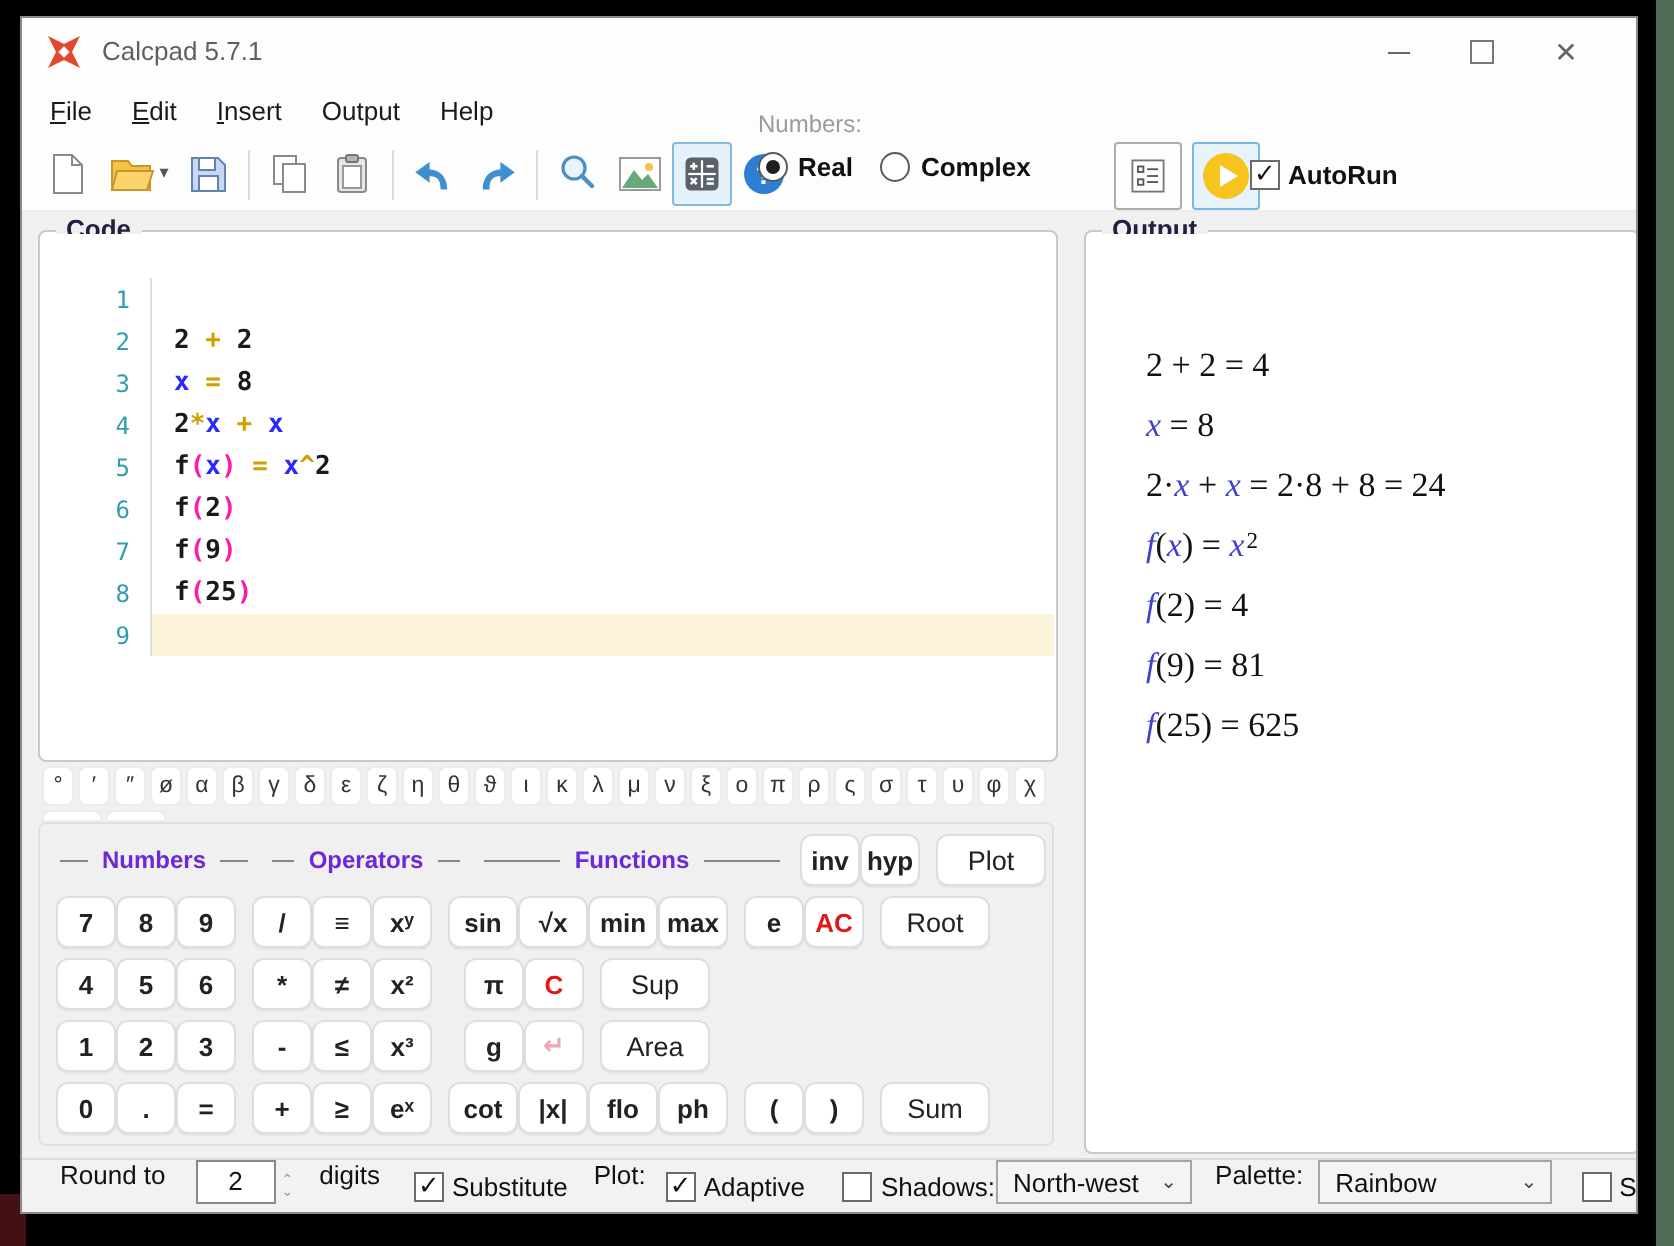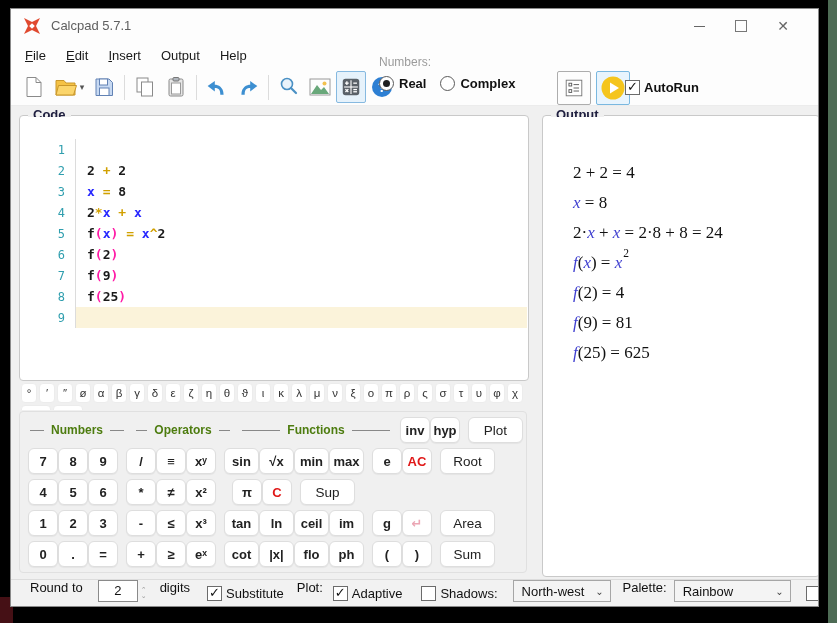--- a/index.html
+++ b/index.html
@@ -58,39 +58,39 @@
   .outputgroup{left:531px;top:106px;width:276px;height:460px;}
 
   .editor{position:absolute;inset:1px;background:#fff;padding-top:22px;overflow:hidden;border-radius:3px;}
   .code-line{display:flex;height:21px;align-items:center;font-family:"DejaVu Sans Mono","Liberation Mono",monospace;font-size:13px;font-weight:700;}
   .ln{width:44px;text-align:right;padding-right:10px;color:#2f9eae;font-size:12px;font-weight:400;flex:none;}
   .lcontent{flex:1;height:100%;border-left:1px solid #dcdcdc;padding-left:11px;display:flex;align-items:center;white-space:pre;}
   .lcontent.current{background:#fbf3da;}
   .tok.num{color:#1a1a1a;} .tok.op{color:#d1a000;} .tok.var{color:#2929ff;} .tok.fn{color:#1a1a1a;} .tok.br{color:#ff1aa6;}
 
   .outbody{position:absolute;inset:1px;padding:46px 8px 0 29px;font-family:"Liberation Serif",serif;font-size:17px;color:#111;overflow:hidden;border-radius:3px;background:#fff;}
-  .out-line{height:30px;display:flex;align-items:flex-start;white-space:pre;}
+  .out-line{height:30px;display:flex;align-items:flex-end;white-space:pre;}
   .out-line .v{color:#4040d0;font-style:italic;}
   .out-line .sup{font-size:11.5px;transform:translateY(-6px);margin-left:1px;}
 
   
   .greekrow{position:absolute;left:10px;top:374px;width:507px;height:27px;overflow:hidden;display:flex;flex-wrap:wrap;gap:2px;align-content:flex-start;}
   .gbtn{width:16px;height:20px;background:#fff;border:1px solid #ececec;border-radius:4px;display:flex;align-items:center;justify-content:center;font-size:11.5px;color:#333;flex:none;box-sizing:border-box;}
   .gbtn.gwide{width:30px;}
 
   
   .keypad{position:absolute;left:8px;top:402px;width:508px;height:162px;border:1px solid #e0e0e0;border-radius:4px;box-sizing:border-box;padding:5px 0 0 8px;}
   .krow{height:26px;display:flex;align-items:center;margin-bottom:5px;}
   .kgrp{display:flex;gap:0;}
   .kgap{width:8px;flex:none;}
   .kb{height:26px;background:#fff;border:1px solid #dedede;border-radius:6px;display:flex;align-items:center;justify-content:center;
       font-size:13px;font-weight:600;color:#222;box-sizing:border-box;box-shadow:0 1px 1px rgba(0,0,0,.05);padding:0;font-family:"Liberation Sans","DejaVu Sans",sans-serif;}
   .kb.n{width:30px;} .kb.f{width:35px;} .kb.w{width:55px;font-weight:400;font-size:13.5px;}
   .kb.red{color:#e01818;font-weight:700;} .kb.pink{color:#eba6b4;font-family:"DejaVu Sans",sans-serif;}
-  .khdr{display:flex;align-items:center;justify-content:center;font-size:12px;font-weight:700;color:#4d7c0f;gap:5px;}
+  .khdr{display:flex;align-items:center;justify-content:center;font-size:12px;font-weight:700;color:#6d28d9;gap:5px;}
   .khdr::before,.khdr::after{content:"";height:1px;background:#888;flex:1;margin:0 2px;}
   .khdr.hn{width:98px;} .khdr.ho{width:98px;} .khdr.hf{width:152px;}
 
   
   .bottombar{position:absolute;left:0;top:570px;width:100%;height:27px;background:#f2f2f2;border-top:1px solid #dcdcdc;
              display:flex;font-size:13px;color:#111;padding-left:19px;box-sizing:border-box;overflow:hidden;white-space:nowrap;}
   .spin-box{width:38px;height:20px;background:#fff;border:1px solid #8a8a8a;text-align:center;line-height:20px;font-size:13px;margin-left:15px;flex:none;}
   .spin-arrows{display:flex;flex-direction:column;justify-content:center;margin-left:3px;color:#999;font-size:7px;line-height:6px;font-family:"DejaVu Sans",sans-serif;flex:none;}
   .dd{height:22px;border:1px solid #a6a6a6;background:#f4f4f4;display:flex;align-items:center;justify-content:space-between;padding:0 6px 0 8px;font-size:13px;box-sizing:border-box;flex:none;}
   .dd .chev{color:#444;font-size:10px;font-family:"DejaVu Sans",sans-serif;}
@@ -504,27 +504,20 @@
             <button class="kb n">3</button>
           </span>
           <span class="kgap"></span>
           <span class="kgrp">
 
           <button class="kb n">-</button>
             <button class="kb n">≤</button>
             <button class="kb n">x³</button>
           </span>
           <span class="kgap"></span>
-          <span class="kgrp">
-
-          <button class="kb f">tan</button>
-            <button class="kb f">ln</button>
-            <button class="kb f">ceil</button>
-            <button class="kb f">im</button>
-          </span>
           <span class="kgap"></span>
           <span class="kgrp">
 
           <button class="kb n">g</button>
             <button class="kb n pink">↵</button>
           </span>
           <span class="kgap"></span>
           <button class="kb w">Area</button>
         </div>
 
@@ -576,21 +569,21 @@
     </span>
     <span class="bb-label" style="margin-left:13px;">Plot:</span>
     <span class="cbrow" style="margin-left:10px;">
       <span class="cb checked"></span>
       <span>Adaptive</span>
     </span>
     <span class="cbrow" style="margin-left:19px;">
       <span class="cb"></span>
       <span>Shadows:</span>
     </span>
-    <span class="dd" style="margin-left:15px;width:98px;">
+    <span class="dd" style="margin-left:0;width:98px;">
       <span>North-west</span>
       <span class="chev">⌄</span>
     </span>
     <span class="bb-label" style="margin-left:12px;">Palette:</span>
     <span class="dd" style="margin-left:7px;width:117px;">
       <span>Rainbow</span>
       <span class="chev">⌄</span>
     </span>
     <span class="cbrow" style="margin-left:15px;">
       <span class="cb"></span>

